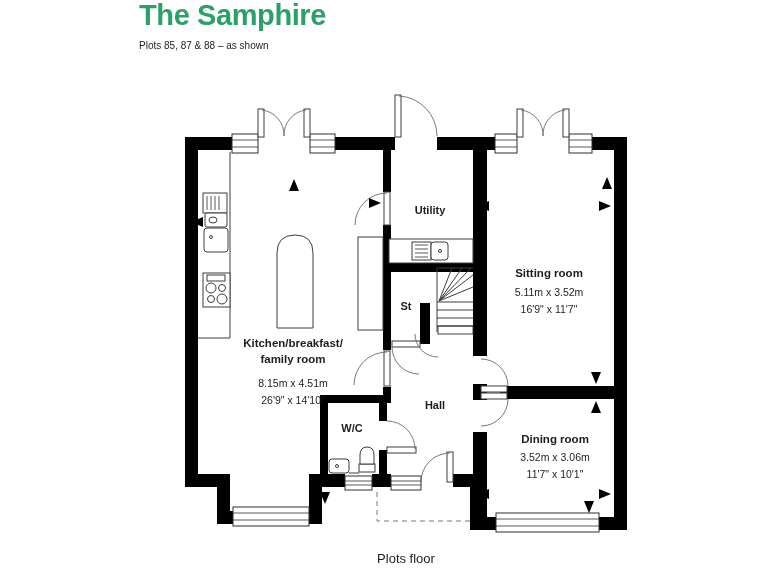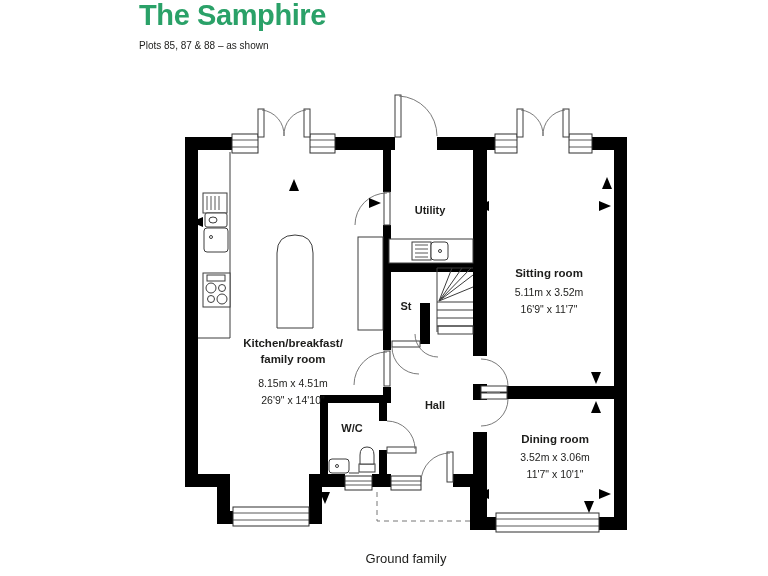--- a/index.html
+++ b/index.html
@@ -286,14 +286,14 @@
         <text class="room-dim" x="555" y="461">3.52m x 3.06m</text>
         <text class="room-dim" x="555" y="478">11'7" x 10'1"</text>
       </g>
       <text class="small-name" x="430" y="214">Utility</text>
       <text class="small-name" x="406" y="310">St</text>
       <text class="small-name" x="435" y="409">Hall</text>
       <text class="small-name" x="352" y="432">W/C</text>
     </g>
   </svg>
 
-  <div class="caption">Ground family</div>
+  <div class="caption">Plots floor</div>
 </div>
 
 </body></html>

